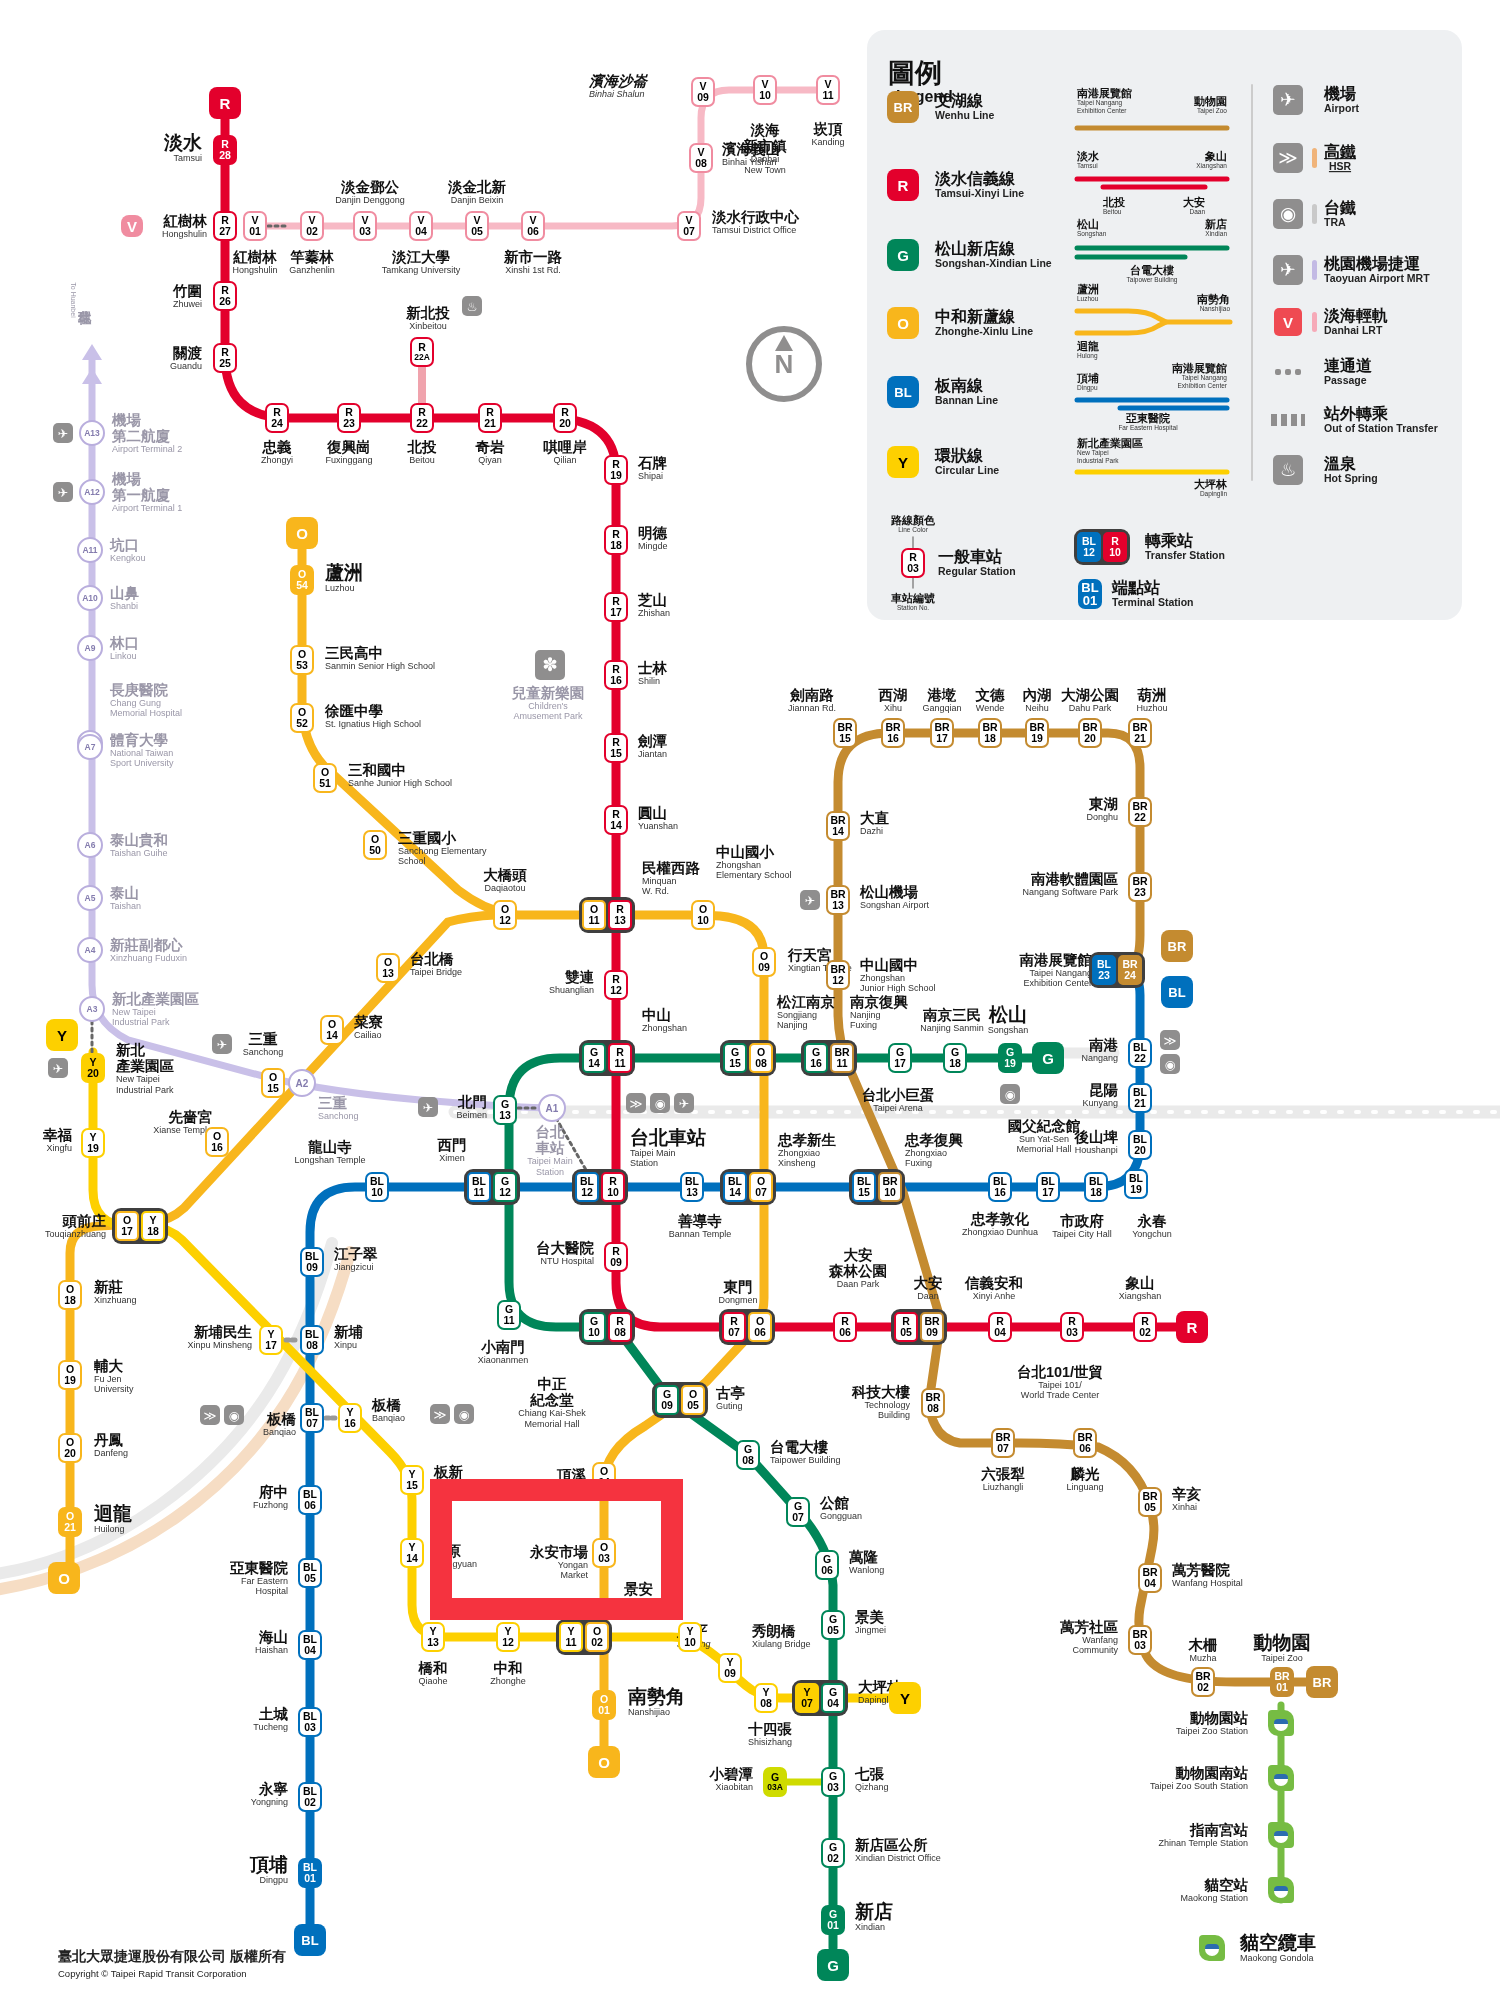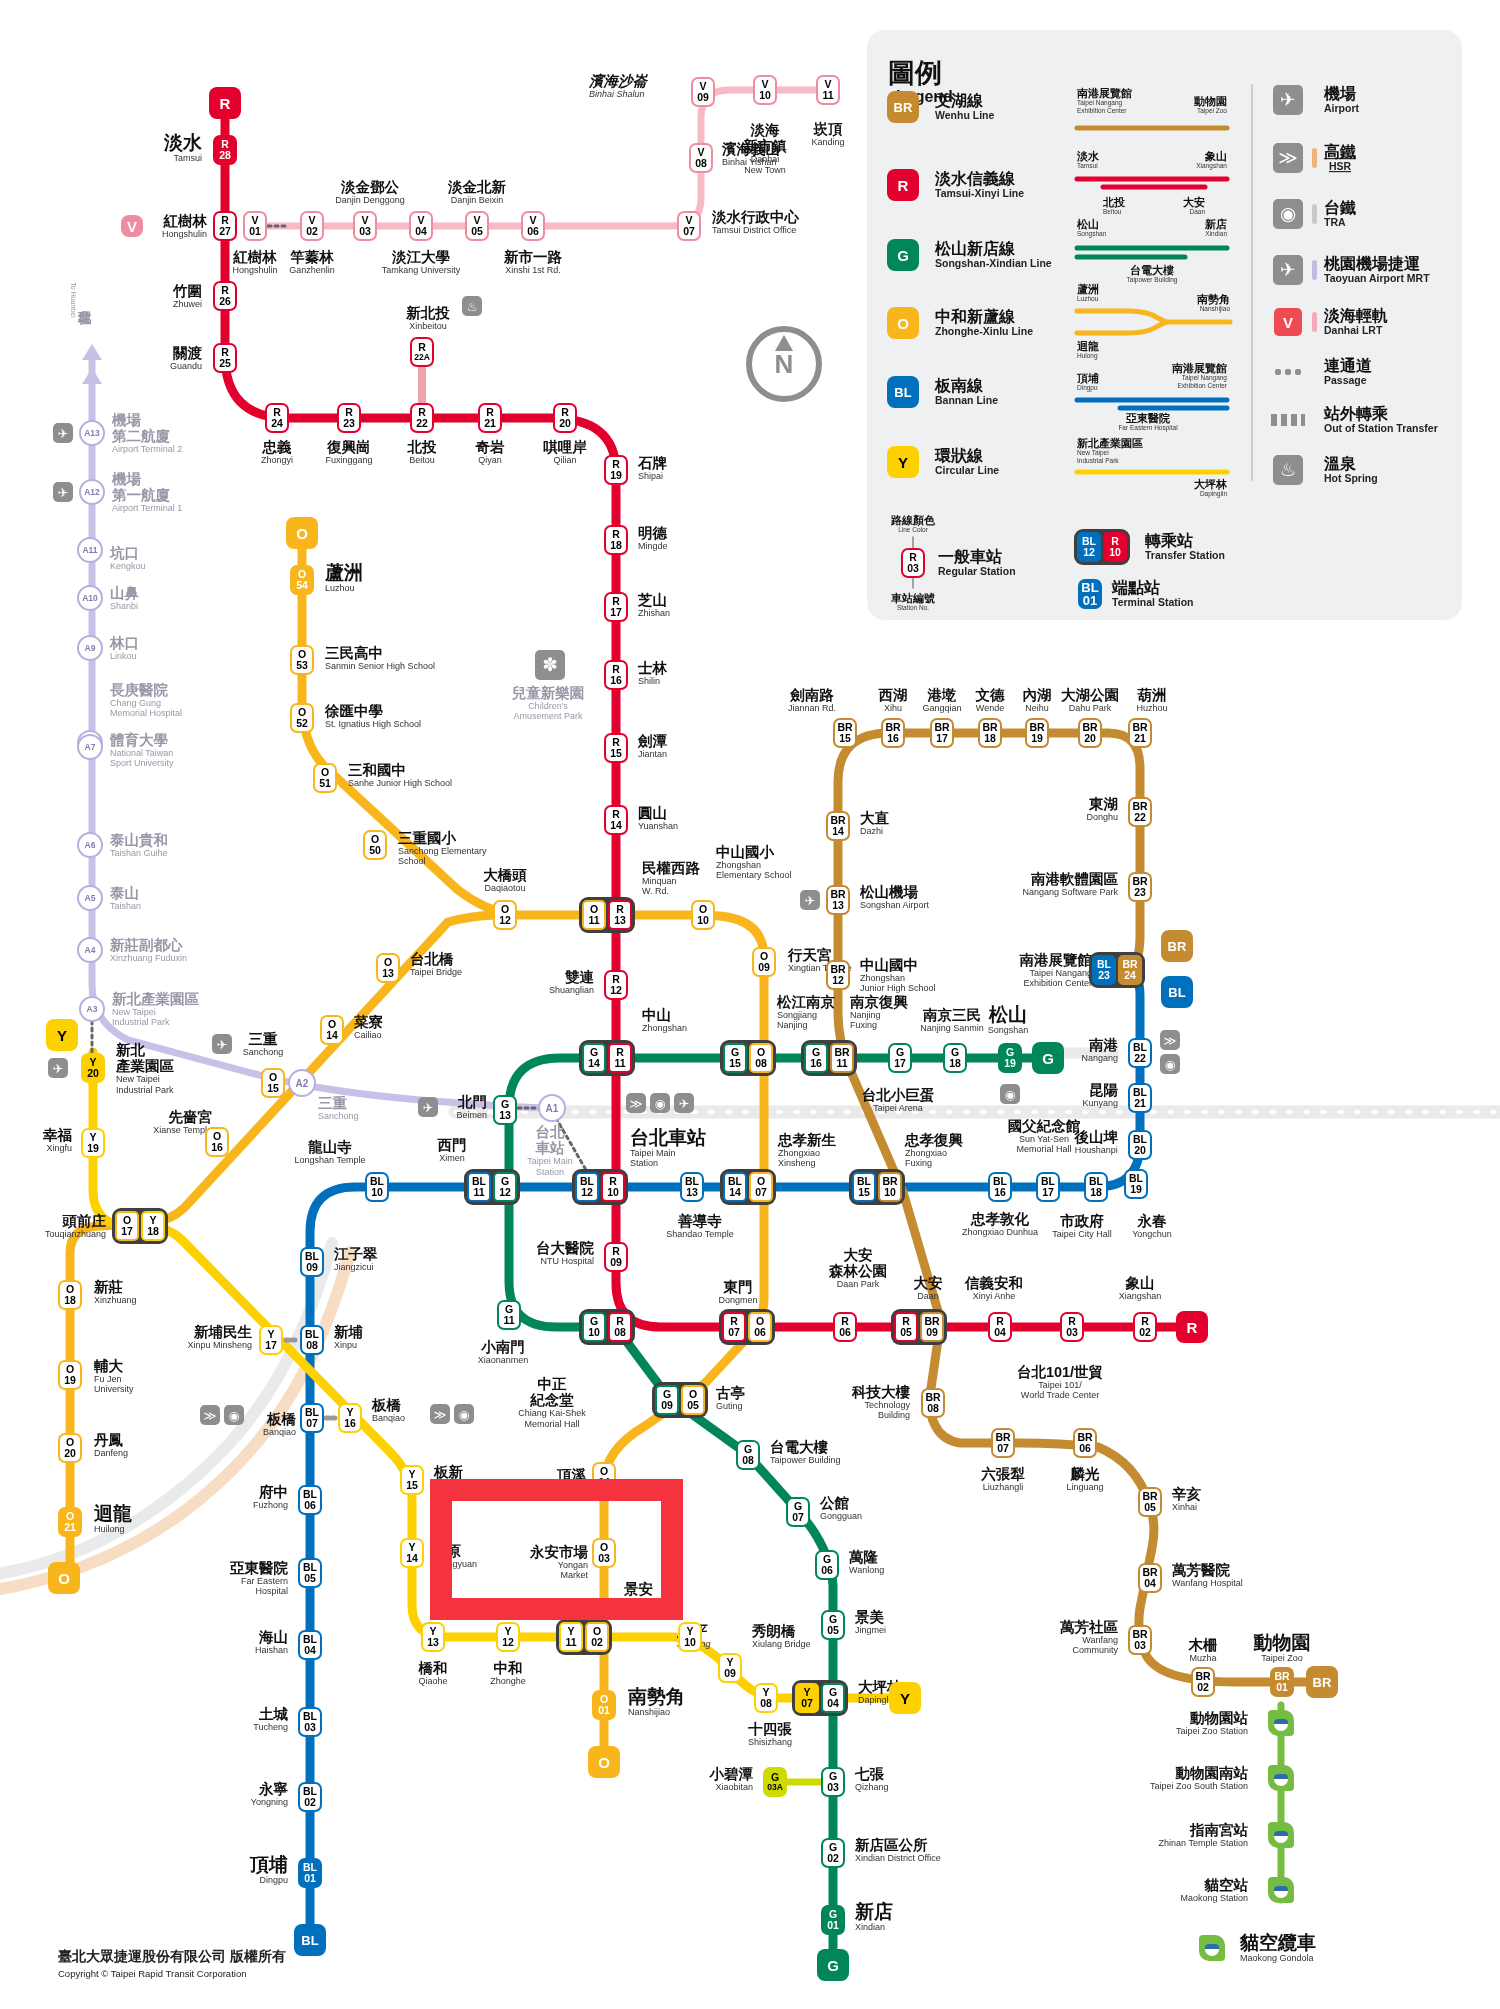--- a/index.html
+++ b/index.html
@@ -702,21 +702,21 @@
         <div class="bdg" style="border-color: rgb(0, 134, 89);">
           <span>G</span>
           <span>12</span>
         </div>
       </div>
       <div class="lbl" style="left: 452px; top: 1150px; transform: translate(-50%, -50%); text-align: center;"><span class="zh">西門</span><span class="en">Ximen</span></div>
       <div class="bdg" style="border-color: rgb(0, 112, 189); left: 680px; top: 1172px;">
         <span>BL</span>
         <span>13</span>
       </div>
-      <div class="lbl" style="left: 700px; top: 1226px; transform: translate(-50%, -50%); text-align: center;"><span class="zh">善導寺</span><span class="en">Shandao Temple</span></div>
+      <div class="lbl" style="left: 700px; top: 1226px; transform: translate(-50%, -50%); text-align: center;"><span class="zh">善導寺</span><span class="en">Bannan Temple</span></div>
       <div class="pairbox" style="left: 720px; top: 1169px;">
         <div class="bdg" style="border-color: rgb(0, 112, 189);">
           <span>BL</span>
           <span>14</span>
         </div>
         <div class="bdg" style="border-color: rgb(248, 182, 28);">
           <span>O</span>
           <span>07</span>
         </div>
       </div>
@@ -888,21 +888,21 @@
         <span>23</span>
       </div>
       <div class="lbl" style="left: 1118px; top: 884px; transform: translate(-100%, -50%); text-align: right;"><span class="zh">南港軟體園區</span><span class="en">Nangang Software Park</span></div>
       <div class="acirc" style="width: 22px; height: 22px; font-size: 8.5px; left: 79px; top: 420px;">A13</div>
       <div class="lbl gray" style="left: 112px; top: 433px; transform: translate(0px, -50%); text-align: left;"><span class="zh">機場
 第二航廈</span><span class="en">Airport Terminal 2</span></div>
       <div class="acirc" style="width: 22px; height: 22px; font-size: 8.5px; left: 79px; top: 479px;">A12</div>
       <div class="lbl gray" style="left: 112px; top: 492px; transform: translate(0px, -50%); text-align: left;"><span class="zh">機場
 第一航廈</span><span class="en">Airport Terminal 1</span></div>
       <div class="acirc" style="width: 22px; height: 22px; font-size: 8.5px; left: 77px; top: 537px;">A11</div>
-      <div class="lbl gray" style="left: 110px; top: 550px; transform: translate(0px, -50%); text-align: left; margin-top: 8px;"><span class="zh">坑口</span><span class="en">Kengkou</span></div>
+      <div class="lbl gray" style="left: 110px; top: 550px; transform: translate(0px, -50%); text-align: left;"><span class="zh">坑口</span><span class="en">Kengkou</span></div>
       <div class="acirc" style="width: 22px; height: 22px; font-size: 8.5px; left: 77px; top: 585px;">A10</div>
       <div class="lbl gray" style="left: 110px; top: 598px; transform: translate(0px, -50%); text-align: left;"><span class="zh">山鼻</span><span class="en">Shanbi</span></div>
       <div class="acirc" style="width: 22px; height: 22px; font-size: 8.5px; left: 77px; top: 635px;">A9</div>
       <div class="lbl gray" style="left: 110px; top: 648px; transform: translate(0px, -50%); text-align: left;"><span class="zh">林口</span><span class="en">Linkou</span></div>
       <div class="acirc" style="width: 22px; height: 22px; font-size: 8.5px; left: 77px; top: 684px; margin-top: 46px;">A8</div>
       <div class="lbl gray" style="left: 110px; top: 700px; transform: translate(0px, -50%); text-align: left;"><span class="zh">長庚醫院</span><span class="en">Chang Gung
 Memorial Hospital</span></div>
       <div class="acirc" style="width: 22px; height: 22px; font-size: 8.5px; left: 77px; top: 734px;">A7</div>
       <div class="lbl gray" style="left: 110px; top: 750px; transform: translate(0px, -50%); text-align: left;"><span class="zh">體育大學</span><span class="en">National Taiwan
 Sport University</span></div>

